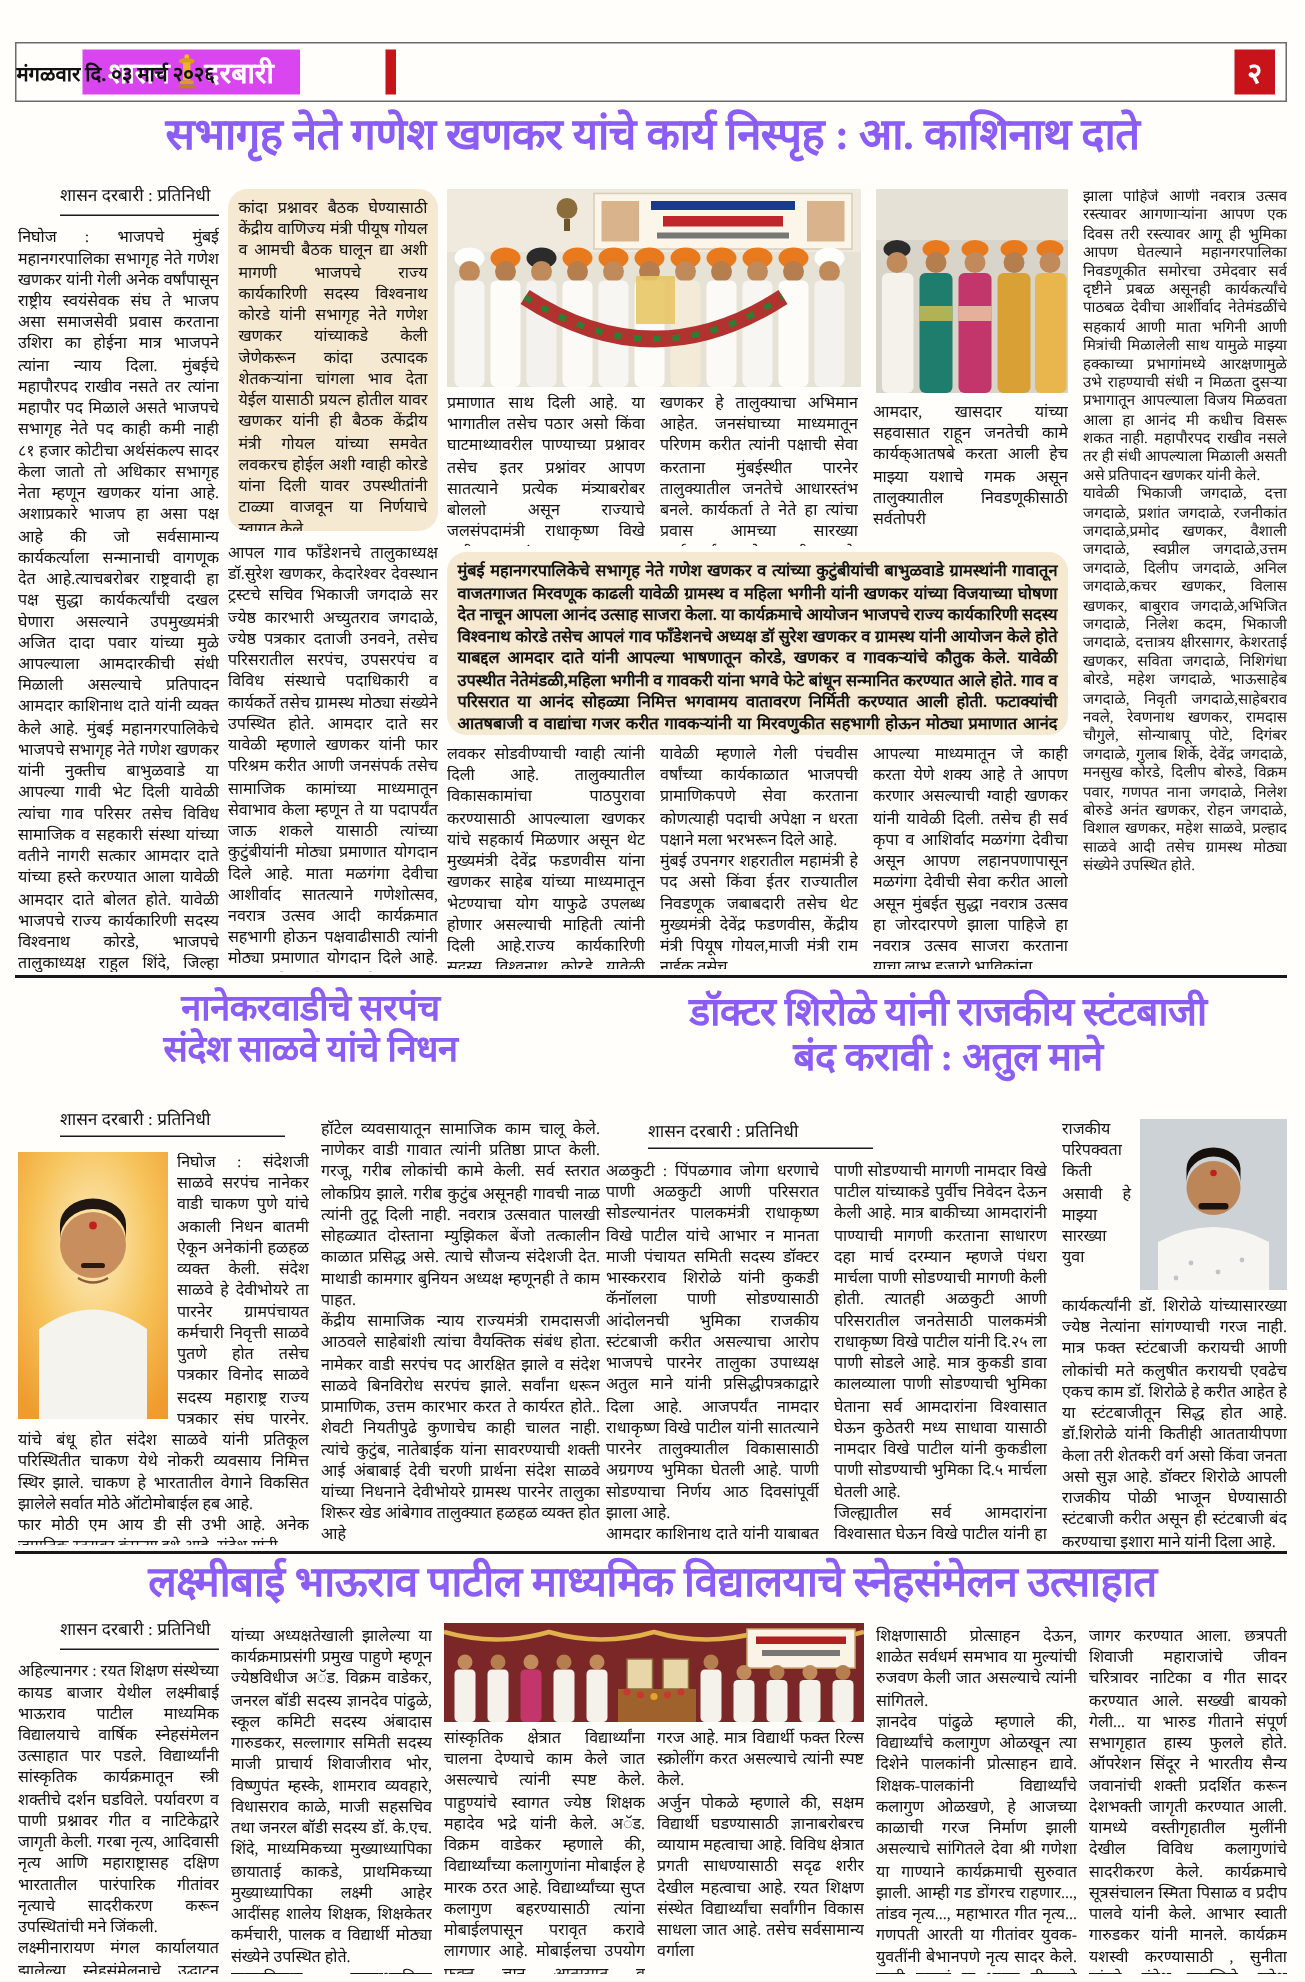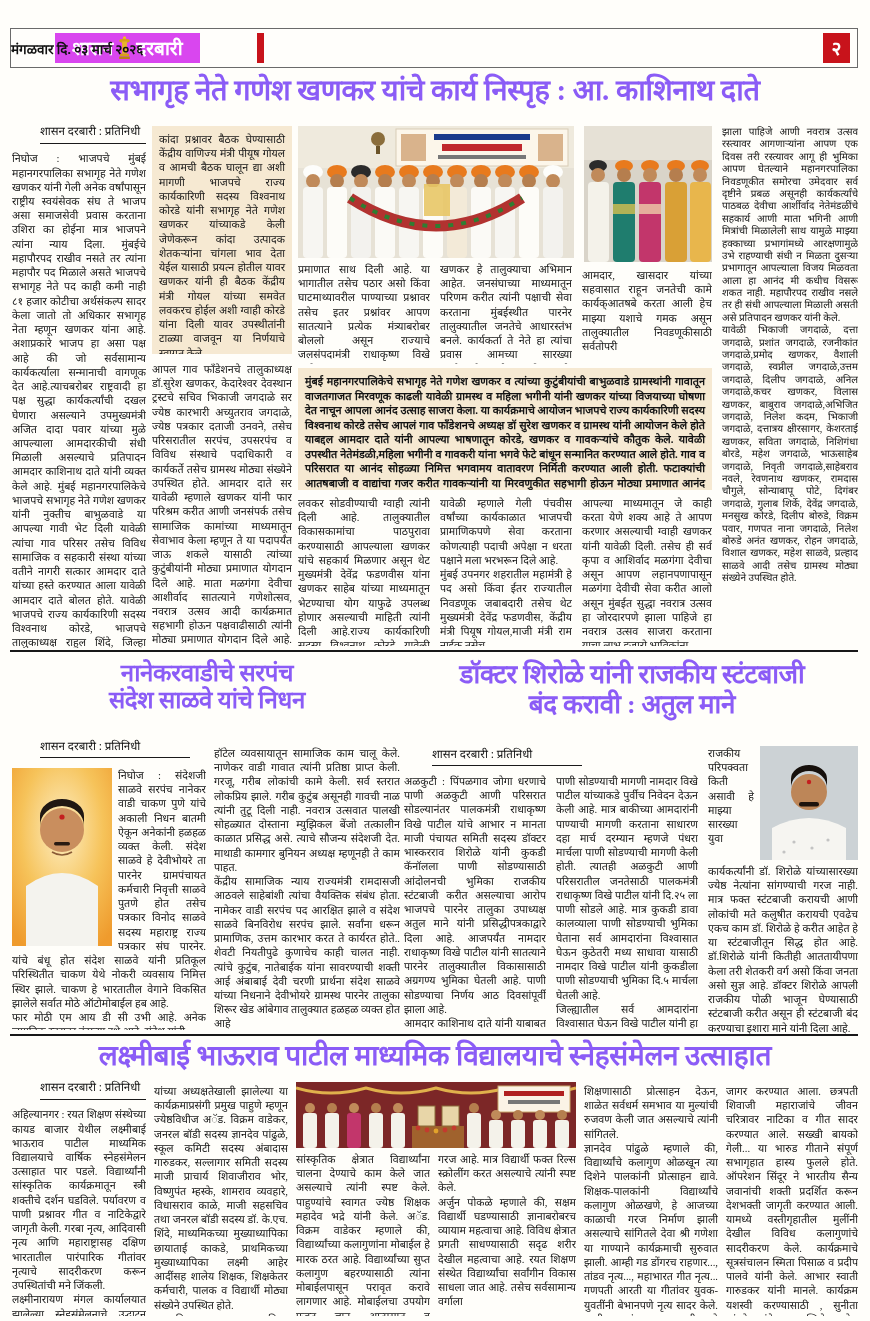--- a/index.html
+++ b/index.html
@@ -14,21 +14,21 @@
     font-size: 10.7px; line-height: 1.33; text-align: justify;
     overflow: hidden; color: #141414;
   }
   .txt { white-space: pre-line; }
   .headline {
     font-weight: bold; color: #8b5cf6; text-align: center;
     white-space: pre-line; letter-spacing: -0.3px; line-height: 1.14;
   }
   .byline { font-weight: normal; font-size: 11.5px; padding-bottom: 4px;
     border-bottom: 1.6px solid #1a1a1a; width: 82%; margin-bottom: 7px; margin-left: 28px; }
-  .creambox { background: #f6e9d2; padding: 6px 7px; }
+  .creambox { background: #f6e9d2; padding: 6px 7px; border-radius: 13px; }
   .rule { border-top: 2px solid #181818; height: 0; }
   .photo { overflow: hidden; background:#ddd; }
   .photo svg { display:block; width:100%; height:100%; }
   
   #header-box { left:10px; top:28px; width:848px; height:40px;
     border:1.5px solid #6a6a6a; background:#fffefb; }
   #brand { position:absolute; left:44px; top:4px; height:30px; background:#d946ef;
     color:#fff; display:flex; align-items:center; gap:5px; padding:0 17px;
     font-weight:bold; font-size:19px; }
   #brand-bar { position:absolute; left:246px; top:4px; width:7px; height:30px; background:#c8131b; }

